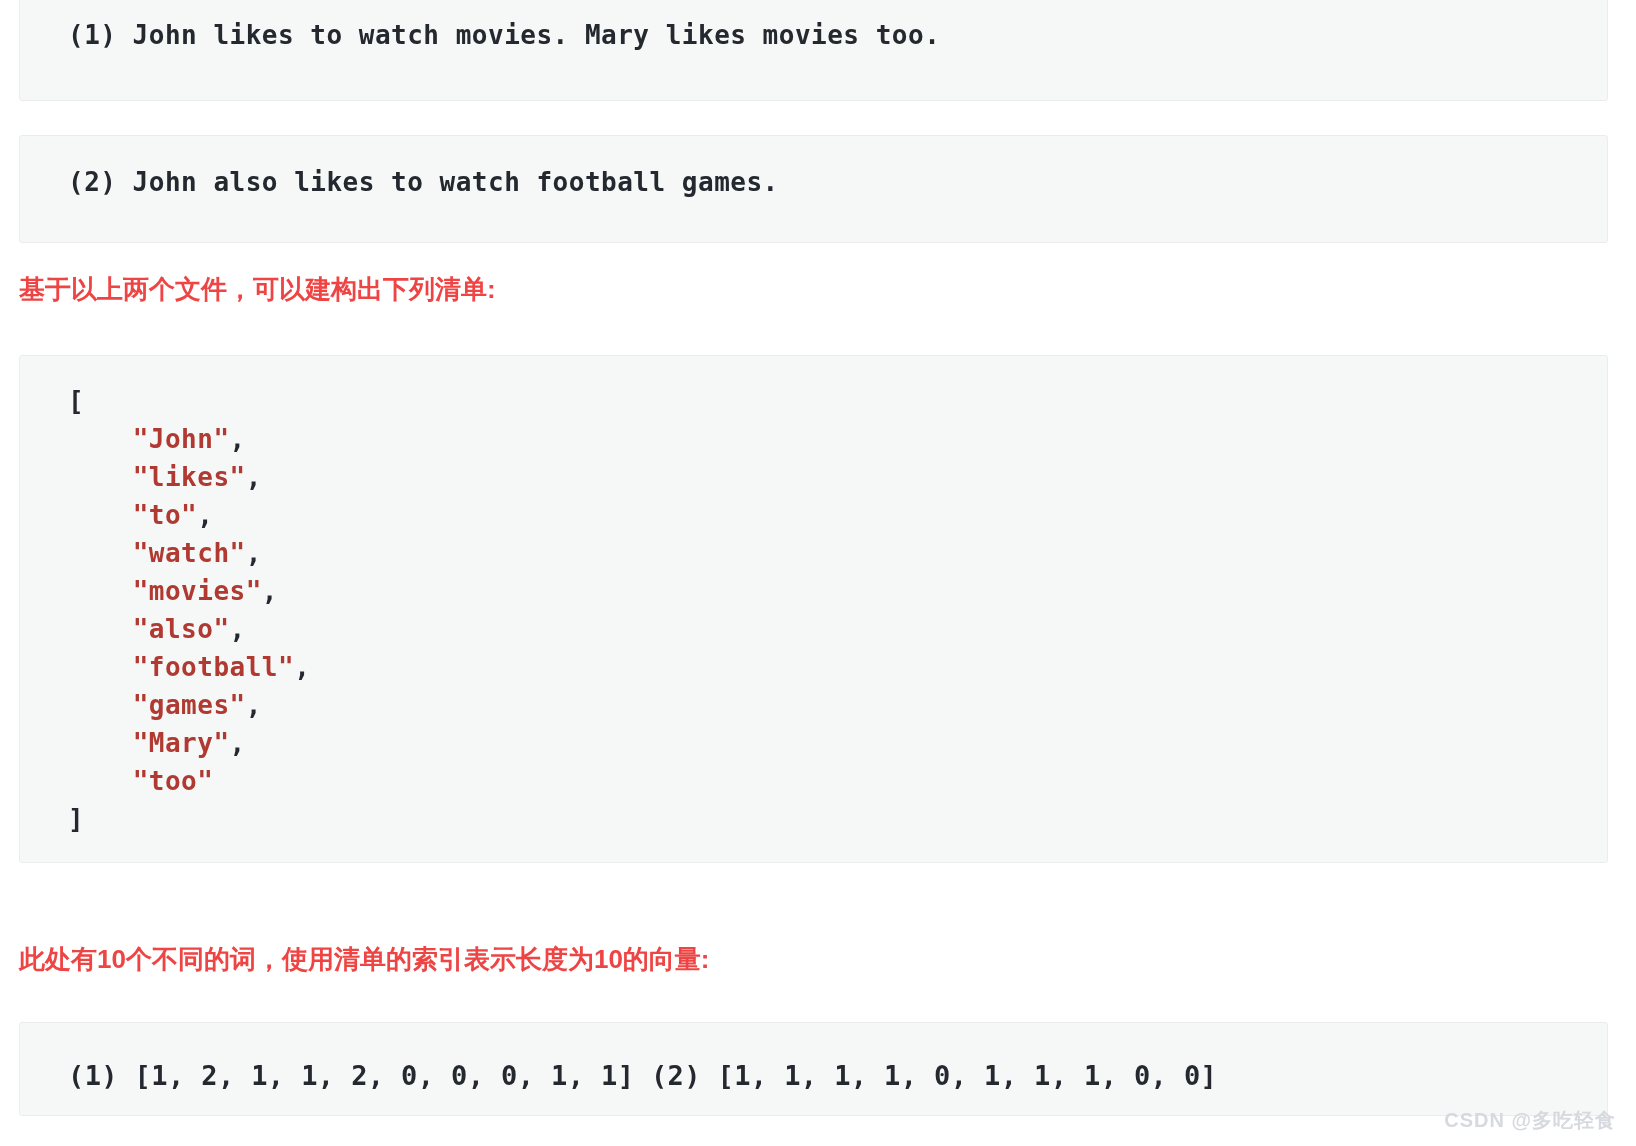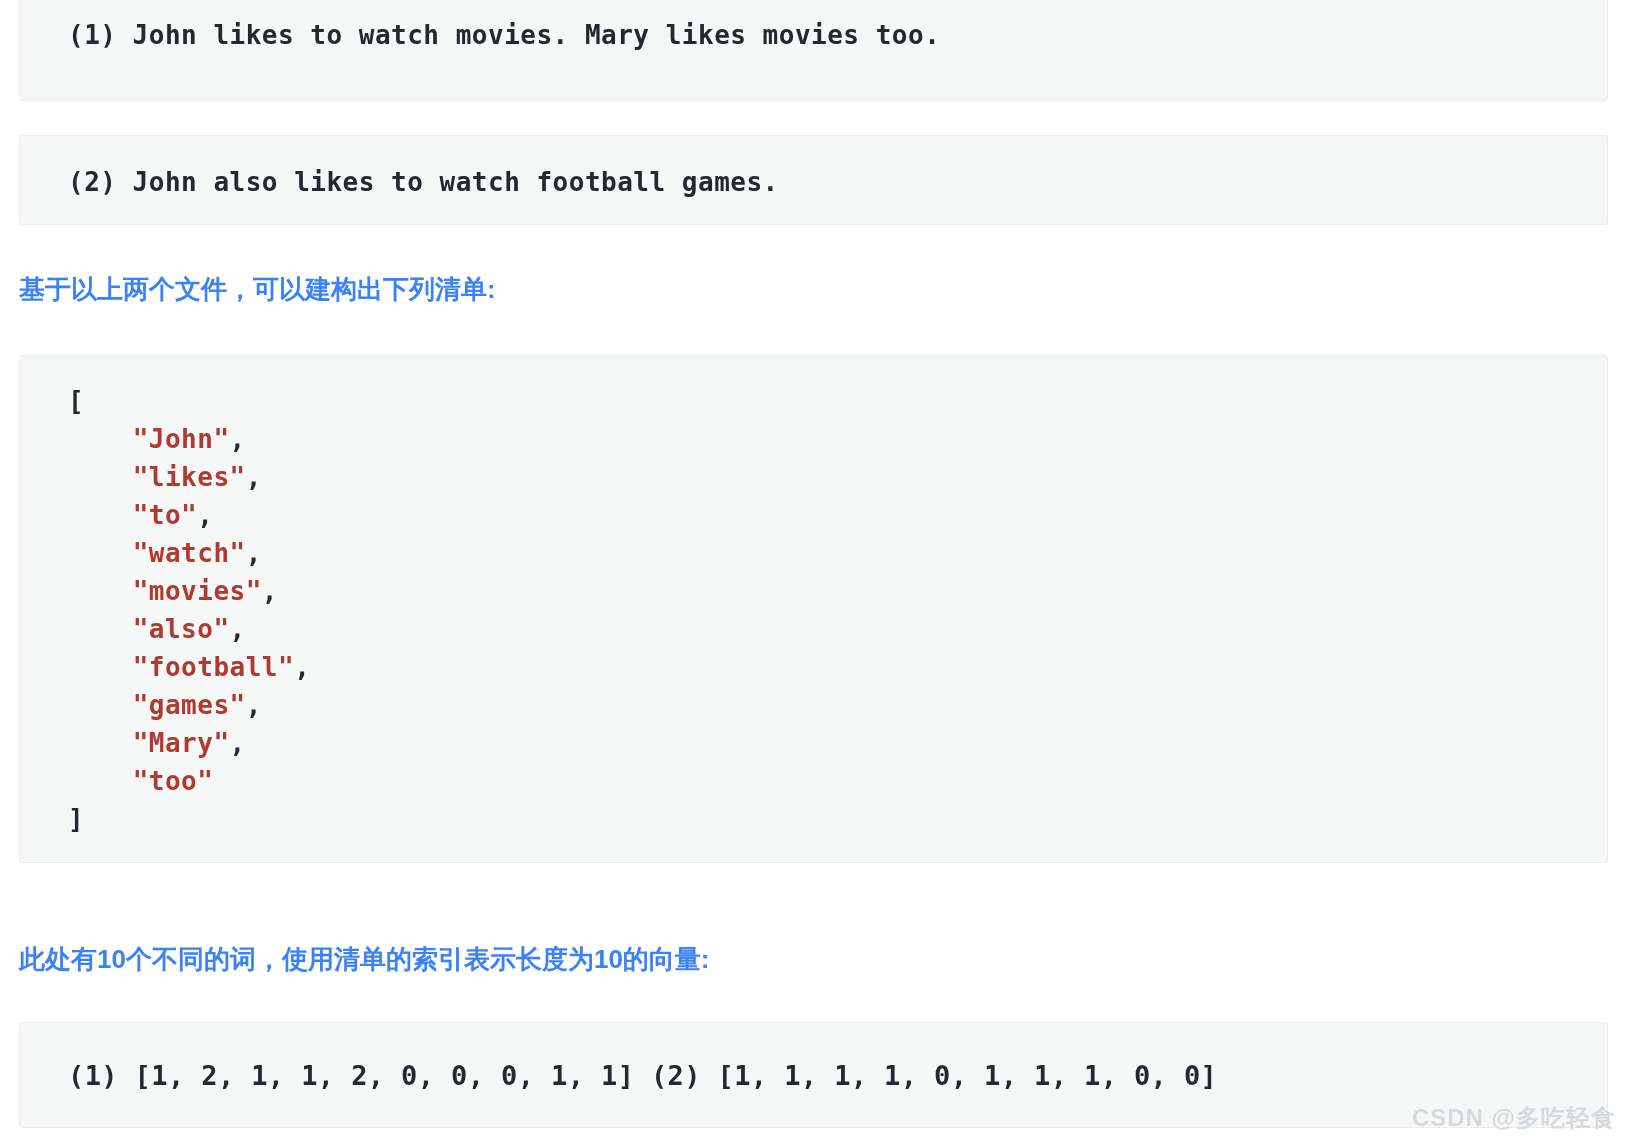--- a/index.html
+++ b/index.html
@@ -53,21 +53,21 @@
   }
   #block-doc1 .line {
     font-size: 26px;
     line-height: 133px;
     padding-left: 32px;
     letter-spacing: 0.5px;
   }
 
   #block-doc2 {
     top: 135px;
-    height: 90px;
+    height: 108px;
     padding: 0 16px;
   }
   #block-doc2 .line {
     font-size: 26px;
     line-height: 93px;
     padding-left: 32px;
     letter-spacing: 0.5px;
   }
 
   
@@ -83,49 +83,49 @@
     letter-spacing: 0.5px;
     white-space: pre;
   }
   .str { color: #b03a32; }
   .punct { color: #24292f; }
   .bracket { color: #24292f; }
 
   
   #block-vectors {
     top: 1022px;
-    height: 106px;
+    height: 94px;
     padding: 0 16px;
   }
   #block-vectors .line {
     font-size: 27px;
     line-height: 106px;
     padding-left: 32px;
     letter-spacing: 0.4px;
   }
 
   
   .prose {
     position: absolute;
     left: 19px;
     font-size: 26px;
     line-height: 34px;
-    color: #3b82f6;
+    color: #ef4444;
     font-family: "Liberation Sans", "DejaVu Sans", sans-serif;
     white-space: nowrap;
   }
   #prose-1 { top: 272px; }
   #prose-2 { top: 942px; }
 
   
   #watermark {
     position: absolute;
     right: 20px;
     bottom: 12px;
-    font-size: 24px;
+    font-size: 20px;
     color: #d6d9de;
     font-family: "Liberation Sans", "DejaVu Sans", sans-serif;
     letter-spacing: 1px;
     user-select: none;
     white-space: nowrap;
   }
 </style>
 </head>
 <body>
 

